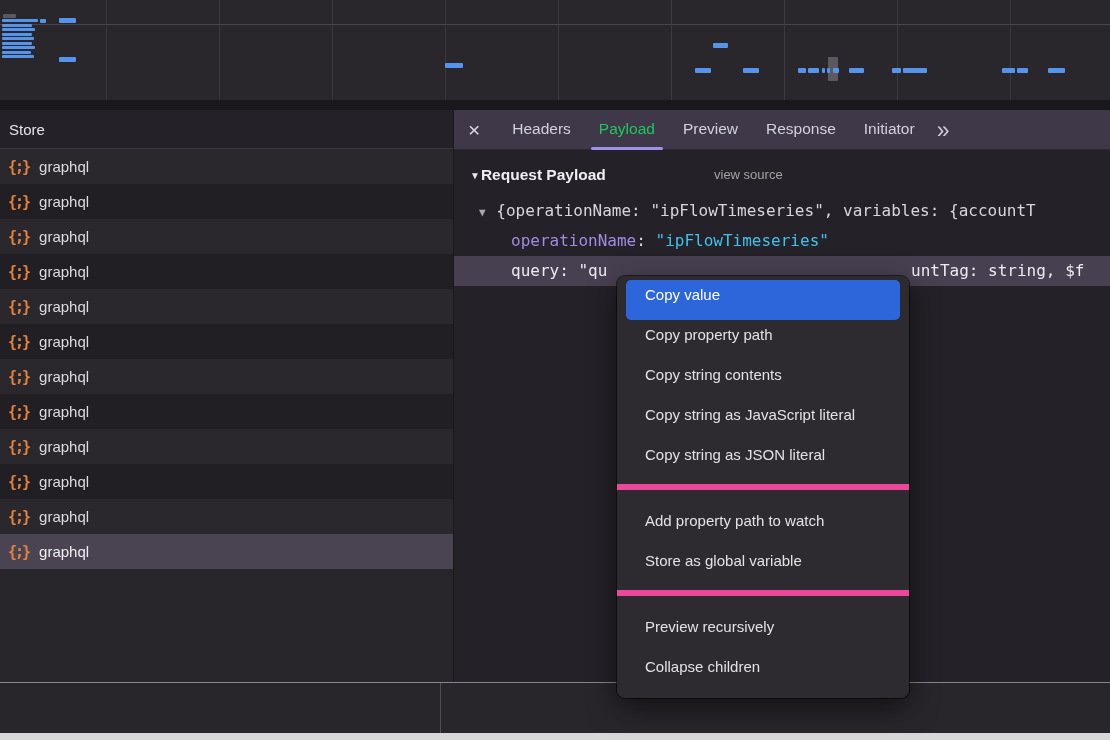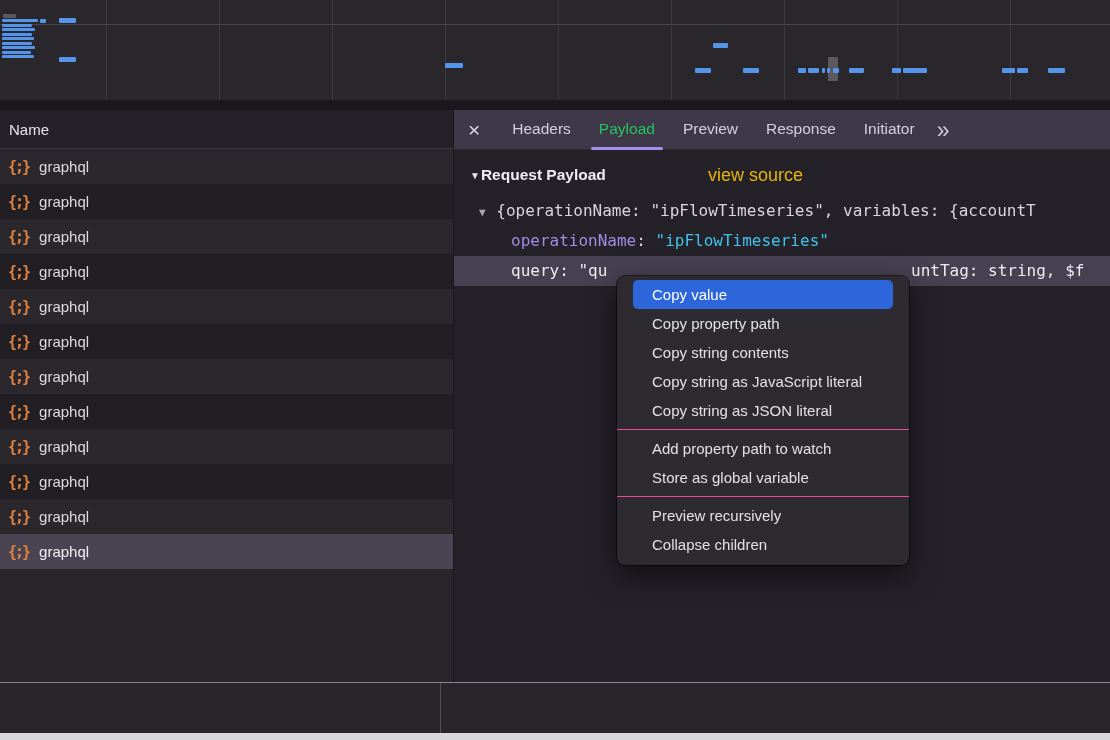--- a/index.html
+++ b/index.html
@@ -31,37 +31,37 @@
   .tabbar{height:40px; background:#3e3849; display:flex; align-items:center; border-bottom:1px solid #2c2733; box-sizing:border-box;}
   .close-x{color:#dcd8e4; font-size:21px; margin:0 18px 0 14px; line-height:38px; cursor:default;}
   .tab{position:relative; height:40px; line-height:38px; padding:0 14px; font-size:15.5px; color:#d4d0dc; cursor:default;}
   .tab.active{color:#22c55e;}
   .tab.active::after{content:""; position:absolute; left:6px; right:6px; bottom:0; height:3px; background:#a091ea; border-radius:2px;}
   .tab-overflow{color:#cdc9d6; font-size:23px; margin-left:8px; line-height:36px; letter-spacing:-2px;}
   
   .payload-head{position:absolute; left:0; top:52px; height:26px; display:flex; align-items:center;}
   .tri{font-size:10px; color:#e8e6ea; margin-right:1px;}
   .payload-title{font-size:15.5px; font-weight:bold; color:#f0eef2; padding-left:16px; display:flex; align-items:center;}
-  .view-source{position:absolute; left:254px; top:52px; height:26px; line-height:26px; font-size:18px; color:#eab308; cursor:default;}
+  .view-source{position:absolute; left:260px; top:52px; height:26px; line-height:26px; font-size:13px; color:#a3a3a3; cursor:default;}
   .tree{position:absolute; left:0; top:86px; width:656px;}
   .tree-row{position:relative; height:30px; line-height:30px; white-space:nowrap; overflow:hidden;
     font-family:"DejaVu Sans Mono", monospace; font-size:16px;}
   .tree-row.selected{background:#474051;}
   .seg-plain{color:#d8d6da;}
   .seg-bright{color:#eceaf0;}
   .seg-key{color:#a18ae2;}
   .seg-string{color:#41c2ea;}
   .seg-dim{color:#aaa7b0; font-size:11px; letter-spacing:2px;}
   .frag{position:absolute; top:0;}
   
   .ctx-menu{position:absolute; left:617px; top:276px; width:292px; background:#2d2b2f; border-radius:8px;
     box-shadow:0 0 0 1px rgba(0,0,0,.55), 0 10px 28px rgba(0,0,0,.55); padding:4px 0 6px 0; z-index:50;}
   .ctx-group{padding:0;}
-  .ctx-group + .ctx-group{border-top:1px solid #ec4899; margin-top:4px; padding-top:4px;}
-  .ctx-item{height:29px; line-height:29px; margin:0 16px; padding-left:19px; border-radius:5px;
+  .ctx-group + .ctx-group{border-top:6px solid #ec4899; margin-top:4px; padding-top:16px;}
+  .ctx-item{height:40px; line-height:29px; margin:0 9px; padding-left:19px; border-radius:5px;
     font-size:15px; color:#e2e1e3; cursor:default; white-space:nowrap;}
   .ctx-item.highlight{color:#ffffff;}
   
   .footer{position:absolute; left:0; top:682px; width:1110px; height:51px; background:#29262b; border-top:1px solid #88868c; box-sizing:border-box;}
   .footer-div{position:absolute; left:440px; top:683px; width:1px; height:50px; background:#504d55;}
   .panel-div{position:absolute; left:453px; top:110px; width:1px; height:572px; background:#1a181c;}
   .bottom-strip{position:absolute; left:0; top:733px; width:1110px; height:7px; background:#d8d7d9;}
 </style>
 </head>
 <body>
@@ -105,21 +105,21 @@
       <div class="wf-bar" style="left: 849px; top: 68px; width: 15px; height: 5px; background: rgb(84, 148, 234);"></div>
       <div class="wf-bar" style="left: 892px; top: 68px; width: 9px; height: 5px; background: rgb(84, 148, 234);"></div>
       <div class="wf-bar" style="left: 903px; top: 68px; width: 24px; height: 5px; background: rgb(84, 148, 234);"></div>
       <div class="wf-bar" style="left: 1002px; top: 68px; width: 13px; height: 5px; background: rgb(84, 148, 234);"></div>
       <div class="wf-bar" style="left: 1017px; top: 68px; width: 11px; height: 5px; background: rgb(84, 148, 234);"></div>
       <div class="wf-bar" style="left: 1048px; top: 68px; width: 17px; height: 5px; background: rgb(84, 148, 234);"></div>
     </div>
   <div class="gap-strip"></div>
 
   <div class="name-col">
-    <div class="name-header">Name</div>
+    <div class="name-header">Store</div>
     <div id="request-list">
         <div class="req-row alt-a">
           <span class="json-icon">{;}</span>
           <span>graphql</span>
         </div>
         <div class="req-row alt-b">
           <span class="json-icon">{;}</span>
           <span>graphql</span>
         </div>
         <div class="req-row alt-a">

